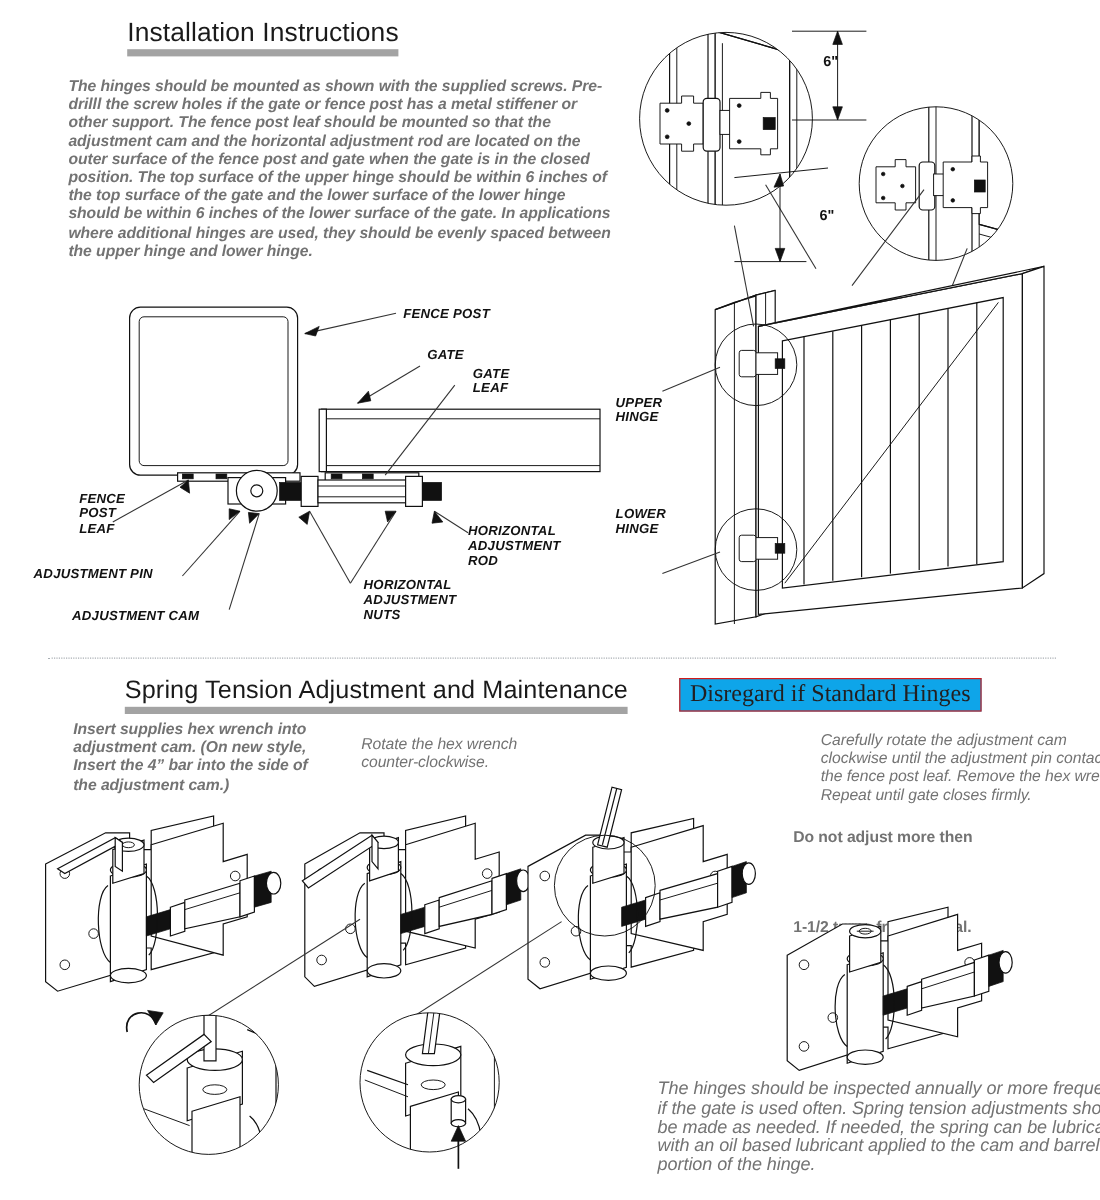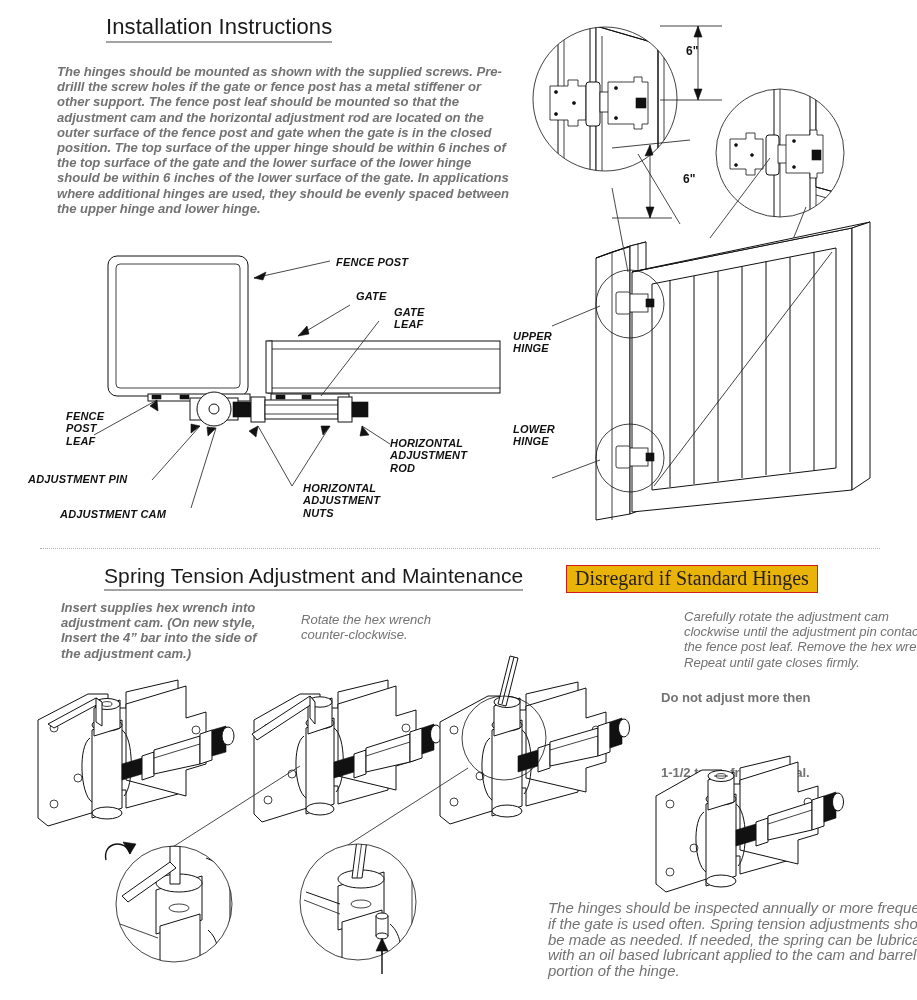--- a/index.html
+++ b/index.html
@@ -9,21 +9,21 @@
     font-family:"Liberation Sans", sans-serif;
     color:#000;
     overflow:hidden;
   }
   .page{position:absolute;inset:0;}
 
   
   .h-title{
     position:absolute;
     font-size:22px;font-weight:400;color:#1a1a1a;
-    border-bottom:2px solid #a3a3a3;
+    border-bottom:6px solid #a3a3a3;
     padding-bottom:1px;
     white-space:nowrap;
     letter-spacing:.1px;
   }
 
   
   .para{
     position:absolute;
     font-style:italic;font-weight:bold;
     font-size:13.1px;line-height:15.2px;
@@ -45,21 +45,21 @@
   }
   .dim{
     position:absolute;
     font-size:12px;font-weight:bold;color:#111;
     font-family:"Liberation Sans", sans-serif;
   }
 
   
   .banner{
     position:absolute;
-    background:#eab308;
+    background:#0ea5e9;
     border-top:1.5px solid #d01b1b;
     border-bottom:1.5px solid #d01b1b;
     border-left:1px solid #d01b1b;
     border-right:1px solid #d01b1b;
     font-family:"Liberation Serif", serif;
     font-size:20px;font-weight:400;color:#231f20;
     padding:1px 8px 2px 8px;
     white-space:nowrap;
     line-height:23px;
   }

